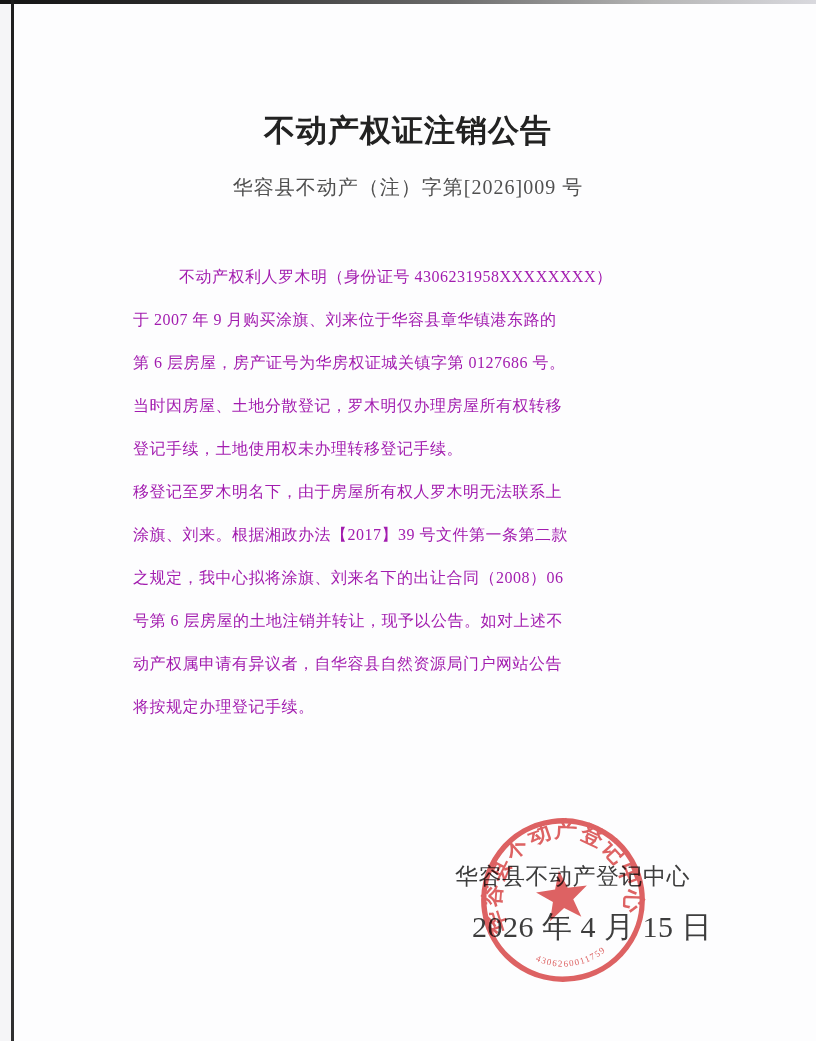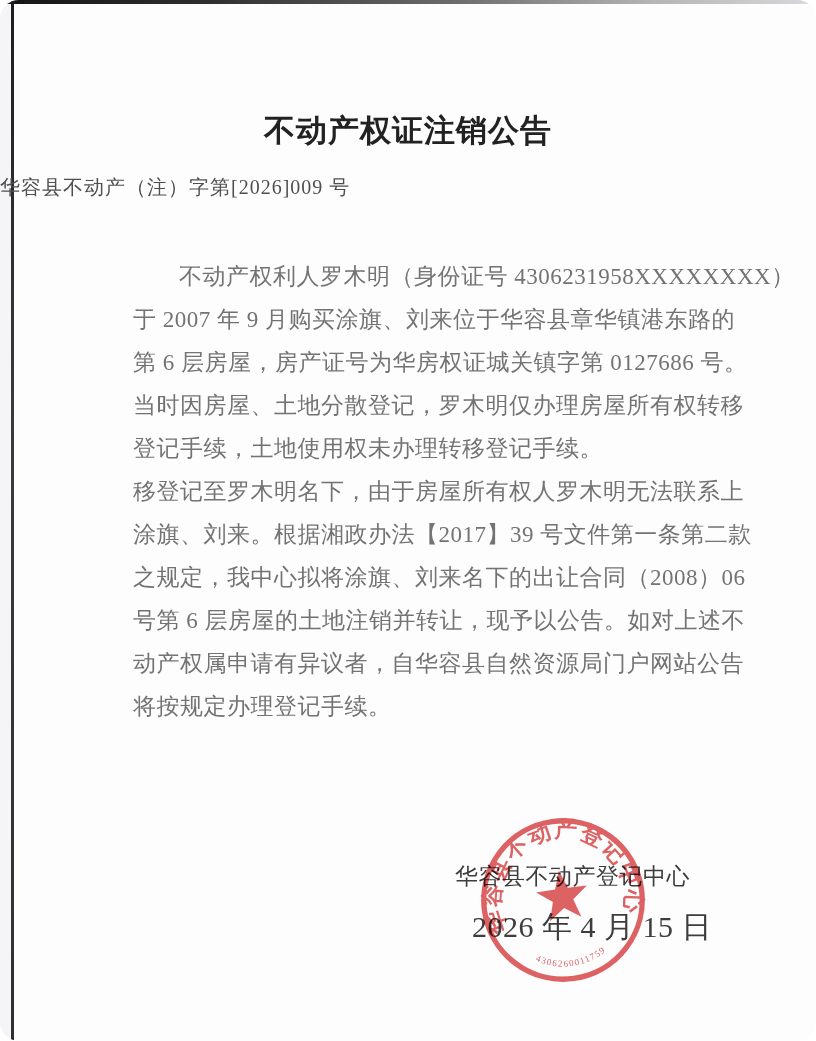--- a/index.html
+++ b/index.html
@@ -4,21 +4,20 @@
 <style>
   * { margin: 0; padding: 0; box-sizing: border-box; }
   html, body { background: #ffffff; }
   .page {
     position: relative;
     width: 816px;
     height: 1041px;
     background: #fdfdfe;
     overflow: hidden;
     font-family: "Liberation Serif", "DejaVu Serif", serif;
-    border-radius: 19px;
   }
   
   .scan-top-line {
     position: absolute; left: 0; top: 0; width: 100%; height: 4px;
     background: linear-gradient(to right, #141414 0%, #2e2e2e 25%, #6a6a6a 55%, #b5b5b5 80%, #d9d9de 100%);
   }
   .scan-left-line {
     position: absolute; left: 11px; top: 0; width: 3px; height: 100%;
     background: linear-gradient(to bottom, #1d1d1d 0%, #3a3a3a 40%, #2f2f2f 100%);
   }
@@ -27,26 +26,26 @@
     background: #f5f5f7;
   }
   .doc-title {
     position: absolute; top: 110px; left: 0; width: 100%;
     text-align: center;
     font-size: 31px; font-weight: bold; color: #222222;
     letter-spacing: 1px;
   }
   .doc-number {
     position: absolute; top: 174px; left: 0; width: 100%;
-    text-align: left;
+    text-align: center;
     font-size: 20px; color: #4f4f4f; letter-spacing: 1px;
   }
   .body-text {
     position: absolute; top: 255px; left: 133px; width: 565px;
-    font-size: 23px; line-height: 43px; color: #737373;
+    font-size: 16px; line-height: 43px; color: #a21caf;
     letter-spacing: 0.5px;
   }
   .line { white-space: nowrap; }
   .line.indent { padding-left: 46px; }
   .sig-org {
     position: absolute; top: 861px; right: 126px;
     font-size: 23px; color: #3d3d3d; letter-spacing: 0.5px;
     white-space: nowrap;
   }
   .sig-date {

